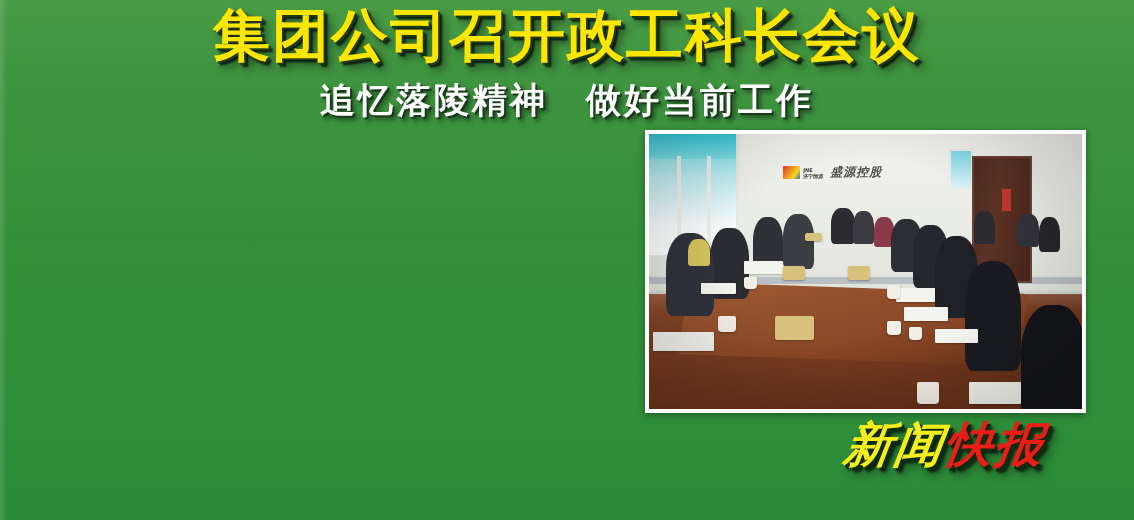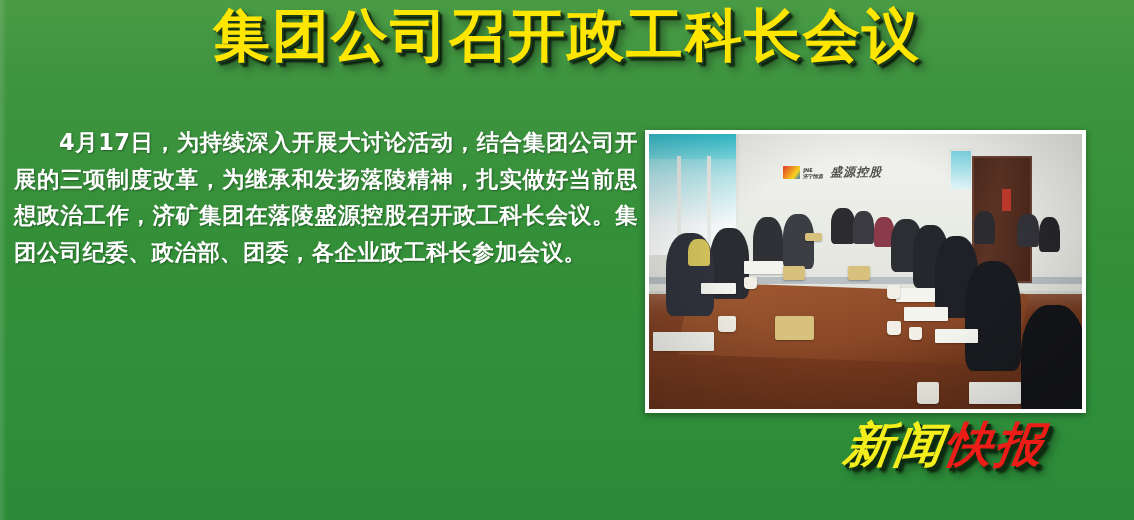--- a/index.html
+++ b/index.html
@@ -234,23 +234,23 @@
       8px 8px 9px rgba(0,0,0,0.4);
   }
 </style>
 </head>
 <body>
 
 <div id="poster">
 
   <div class="headline">集团公司召开政工科长会议</div>
 
+  <div class="subhead">追忆落陵精神　做好当前工作</div>
 
   <div class="article">
-    <p>4月17日，为持续深入开展大讨论活动，结合集团公司开展的三项制度改革，为继承和发扬落陵精神，扎实做好当前思想政治工作，济矿集团在落陵盛源控股召开政工科长会议。集团公司纪委、政治部、团委，各企业政工科长参加会议。</p>
   </div>
 
   <div class="photo-frame">
     <div class="photo">
       <div class="pr-wall"></div>
       <div class="pr-wall-band"></div>
       <div class="pr-wall-band2"></div>
 
       <div class="pr-window"></div>
       <div class="pr-window-blind"></div>

